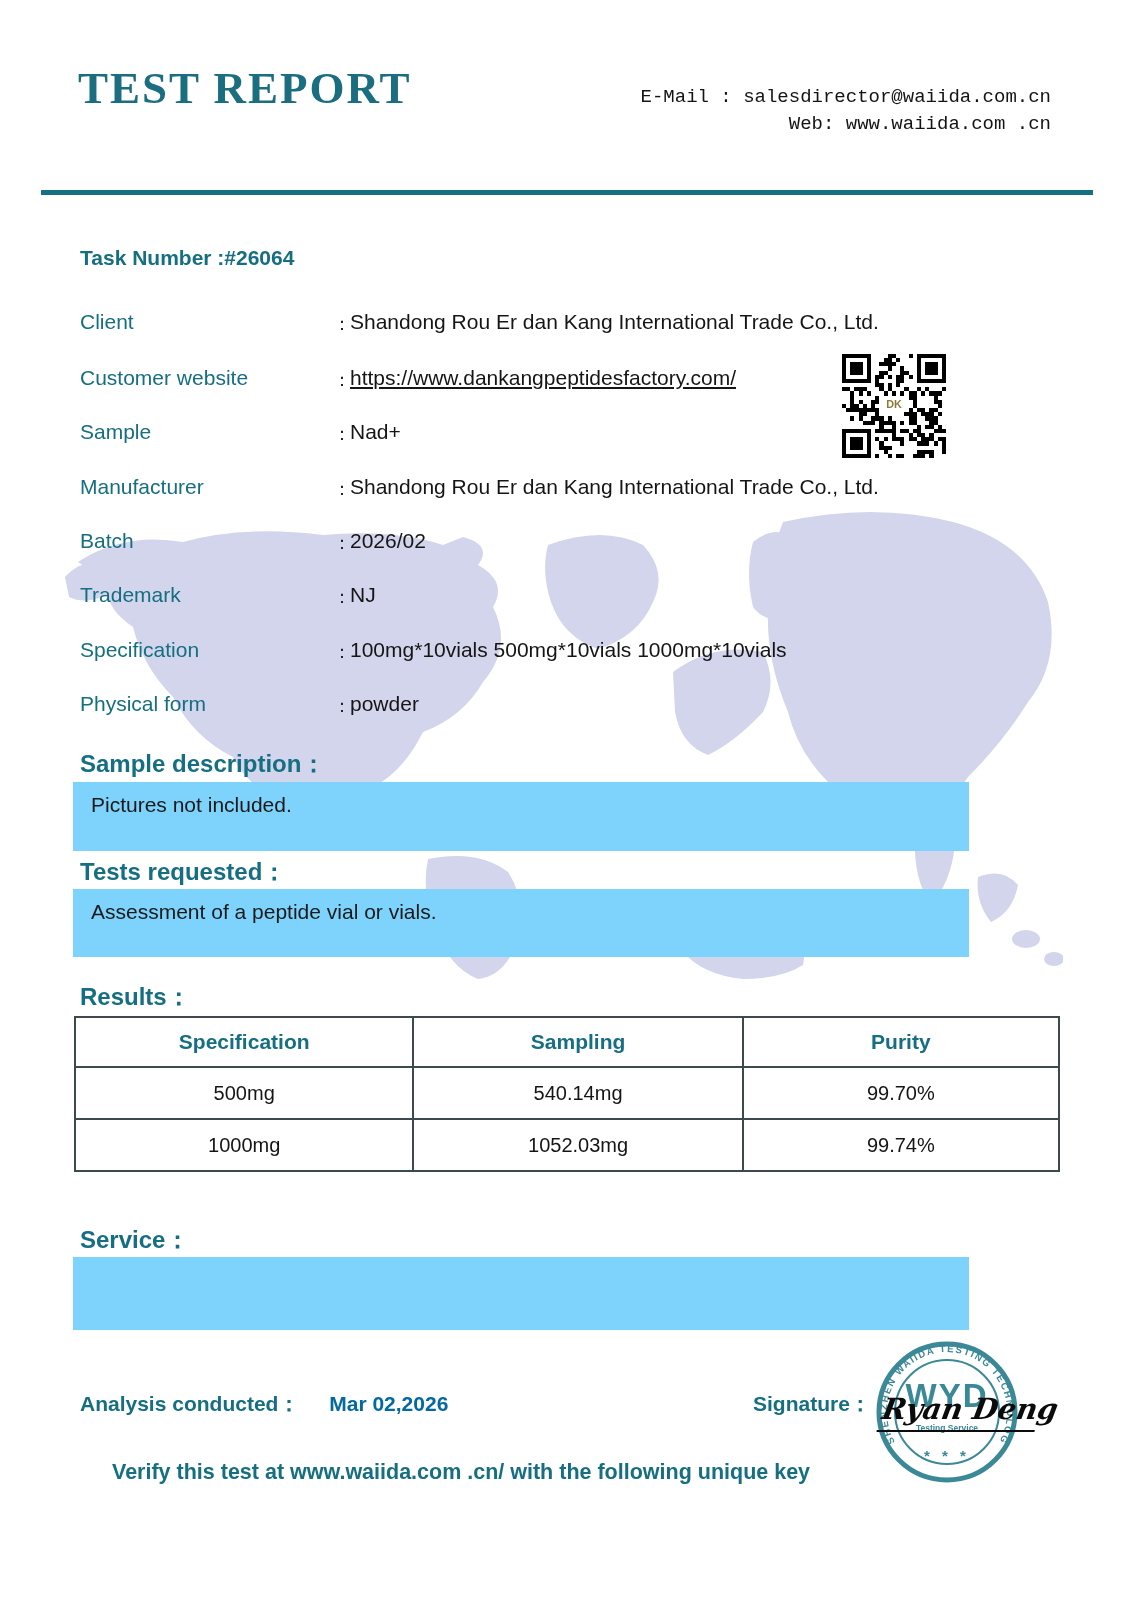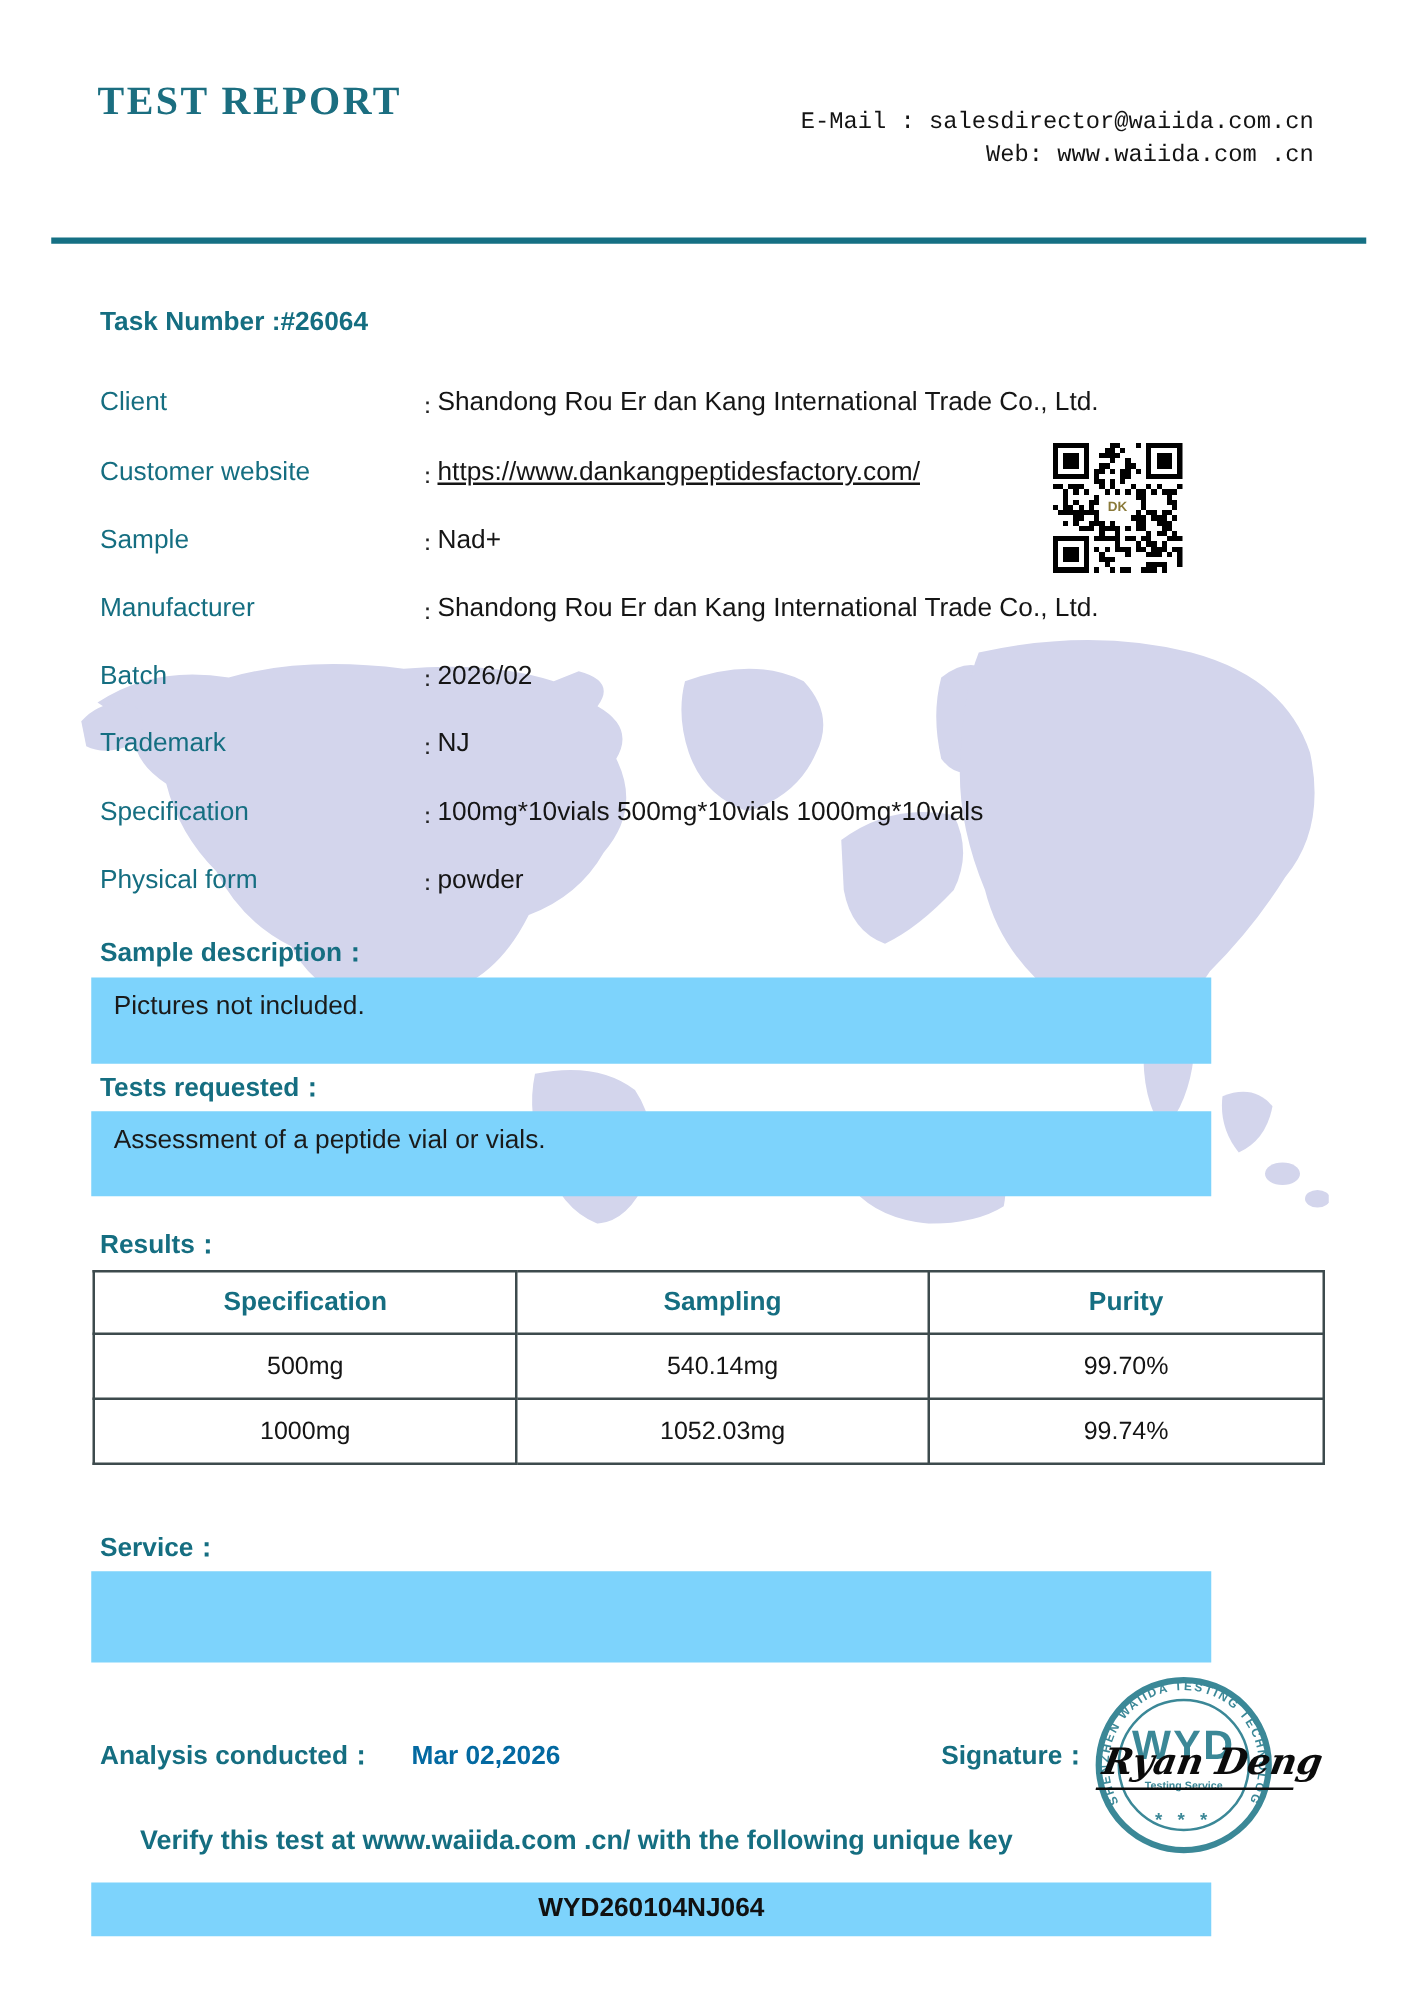--- a/index.html
+++ b/index.html
@@ -2,40 +2,40 @@
 <html><head>
 <meta charset="utf-8">
 <style>
   html,body{margin:0;padding:0;background:#ffffff;}
   .page{position:relative;width:1131px;height:1600px;background:#fff;overflow:hidden;
         font-family:"Liberation Sans",sans-serif;color:#111;}
   .abs{position:absolute;}
 
   
   .report-title{left:78px;top:62px;font-family:"Liberation Serif",serif;font-weight:bold;
-                font-size:32px;letter-spacing:2px;color:#1b6e80;z-index:3;}
+                font-size:45px;letter-spacing:2px;color:#1b6e80;z-index:3;}
   .logo-wrap{left:527px;top:28px;width:80px;text-align:center;z-index:3;}
   .logo-name{margin-top:4px;font-family:"Liberation Serif",serif;font-weight:bold;
              font-size:21px;letter-spacing:2px;color:#9b9b9b;}
   .contact{right:80px;top:84px;text-align:right;font-family:Liberation Mono, monospace;
            font-size:19px;line-height:27px;color:#141414;z-index:3;}
   .rule{left:41px;top:190px;width:1052px;height:5px;background:#157084;z-index:3;}
 
   .teal{color:#156e81;}
   .task-number{left:80px;top:246px;font-size:21px;font-weight:bold;z-index:3;}
 
   
   .field-row{left:80px;width:960px;height:26px;font-size:21px;font-weight:normal;z-index:3;}
   .field-row .lbl{position:absolute;left:0;top:0;color:#156e81;}
   .field-row .col{position:absolute;left:253px;top:2px;color:#222;font-size:18px;}
   .field-row .val{position:absolute;left:270px;top:0;color:#151515;white-space:nowrap;}
   .link{color:#1414f0;text-decoration:underline;}
 
   
-  .sec-label{left:80px;font-size:21px;font-weight:bold;color:#156e81;z-index:3;}
+  .sec-label{left:80px;font-size:24px;font-weight:bold;color:#156e81;z-index:3;}
   .gray-bar{left:73px;width:896px;background:#7dd3fc;z-index:2;font-size:21px;color:#1a1a1a;}
   .gray-bar .bar-text{position:absolute;left:18px;top:11px;}
 
   
   .results-table{left:74px;top:1016px;width:986px;border-collapse:collapse;z-index:3;
                  background:#fff;font-size:20px;}
   .results-table th,.results-table td{border:2px solid #3d4a4d;text-align:center;}
   .results-table th{height:46px;color:#156e81;font-size:21px;font-weight:bold;}
   .results-table td{height:48px;color:#151515;font-weight:normal;}
   .results-table col.c1{width:339px;} .results-table col.c2{width:330px;} .results-table col.c3{width:317px;}
@@ -378,17 +378,14 @@
   </svg>
 
   <div class="abs analysis-row">
     <span class="teal">Analysis conducted：</span>
     <span class="val">Mar 02,2026</span>
   </div>
   <div class="abs sig-label teal">Signature：</div>
   <div class="abs sig-name">Ryan Deng</div>
 
   <div class="abs verify-line">Verify this test at  www.waiida.com .cn/ with the following unique key</div>
-  <div class="abs gray-bar key-bar">
-    <span class="key-text">WYD260104NJ064</span>
-  </div>
 
 </div>
 
 </body></html>

